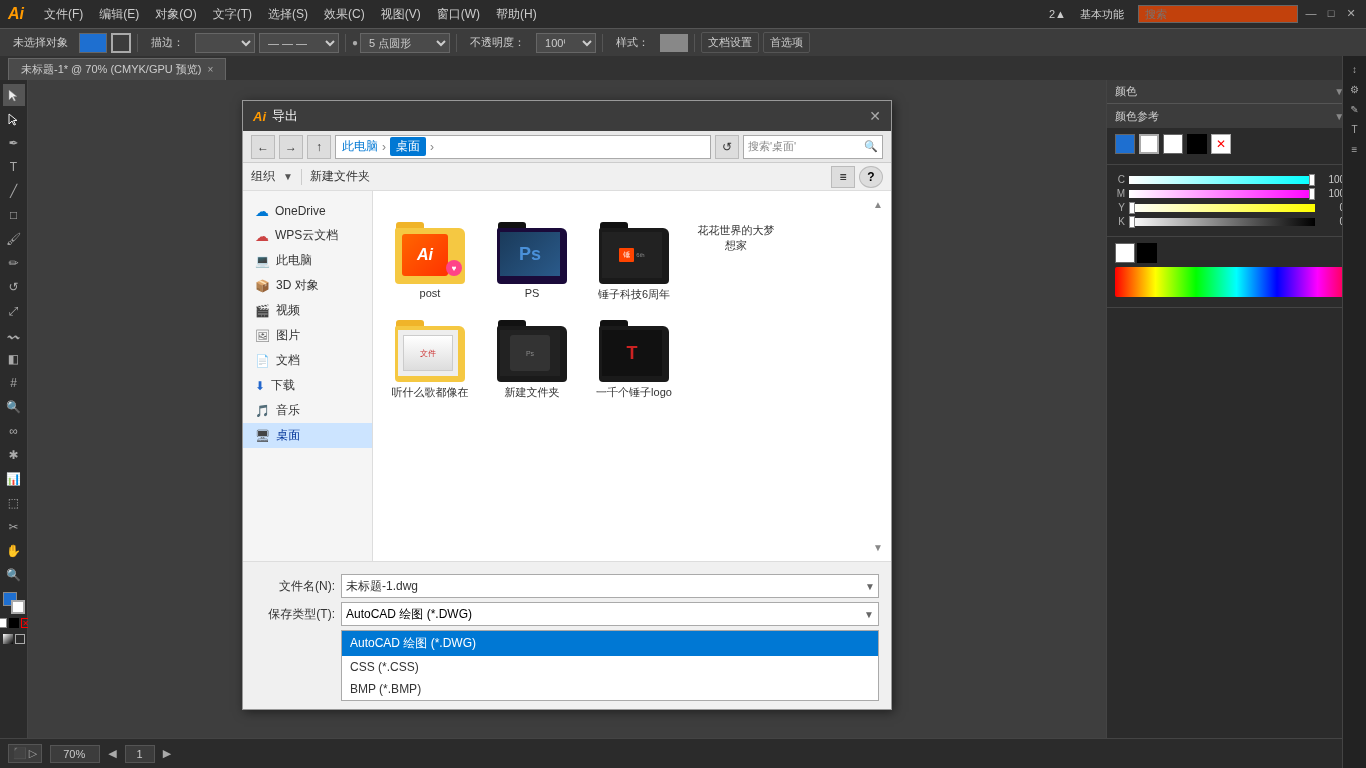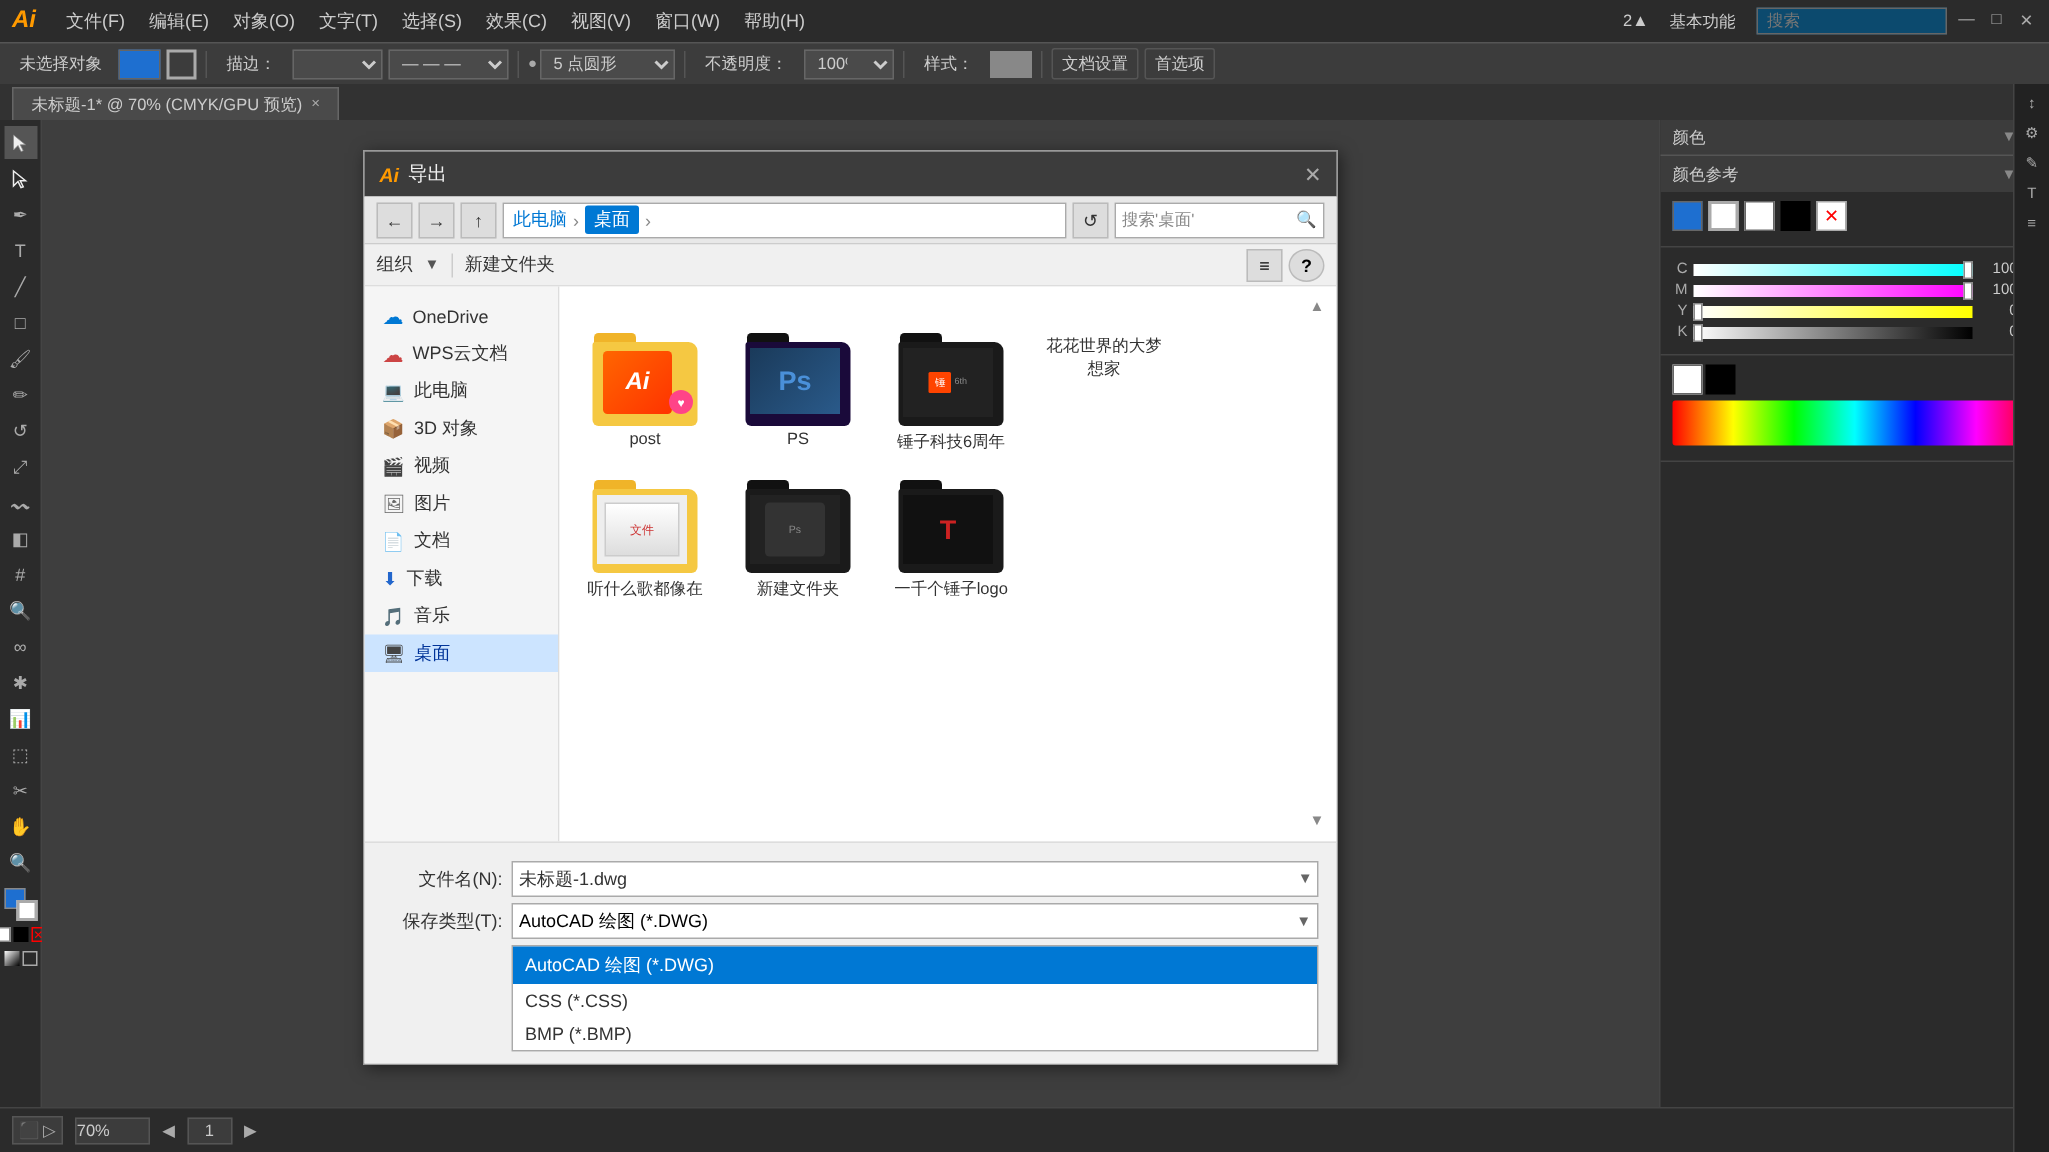--- a/index.html
+++ b/index.html
@@ -27,25 +27,25 @@
       cursor: pointer;
       color: #ccc;
     }
     #menubar .right-controls {
       margin-left: auto;
       display: flex;
       align-items: center;
       gap: 6px;
     }
     #menubar .search-box {
-      background: #0c4a6e;
+      background: #c2410c;
       border: 1px solid #666;
       color: #ccc;
       padding: 2px 20px 2px 6px;
-      width: 127px;
+      width: 160px;
       font-size: 11px;
     }
     #menubar .win-btn {
       width: 14px;
       height: 14px;
       text-align: center;
       cursor: pointer;
       color: #aaa;
       font-size: 11px;
     }
@@ -188,21 +188,21 @@
       align-items: center;
       padding: 0 8px;
       gap: 8px;
       border-top: 1px solid #444;
     }
     #statusbar .status-item { color: #aaa; font-size: 11px; }
     #statusbar .zoom-box {
       background: #3c3c3c;
       border: 1px solid #555;
       color: #ccc;
-      padding: 2px 0;
+      padding: 2px 12px;
       width: 50px;
       font-size: 11px;
     }
 
     
     #dialog-overlay {
       position: absolute;
       top: 0; left: 0; right: 0; bottom: 0;
       background: rgba(0,0,0,0.3);
       display: flex;

